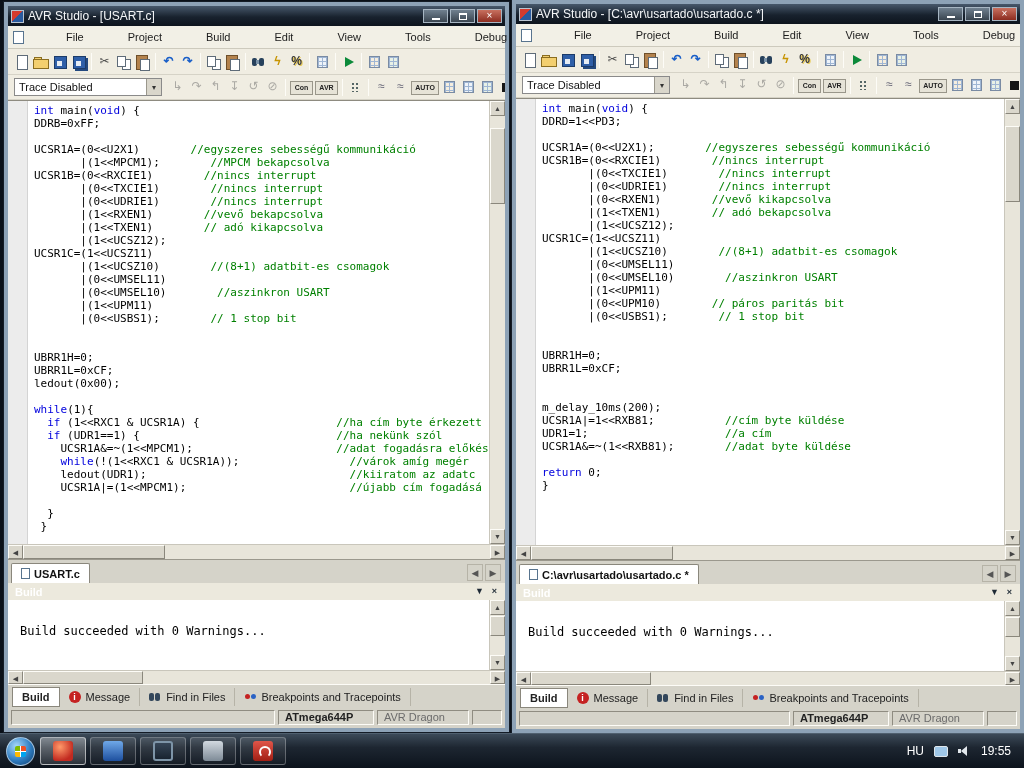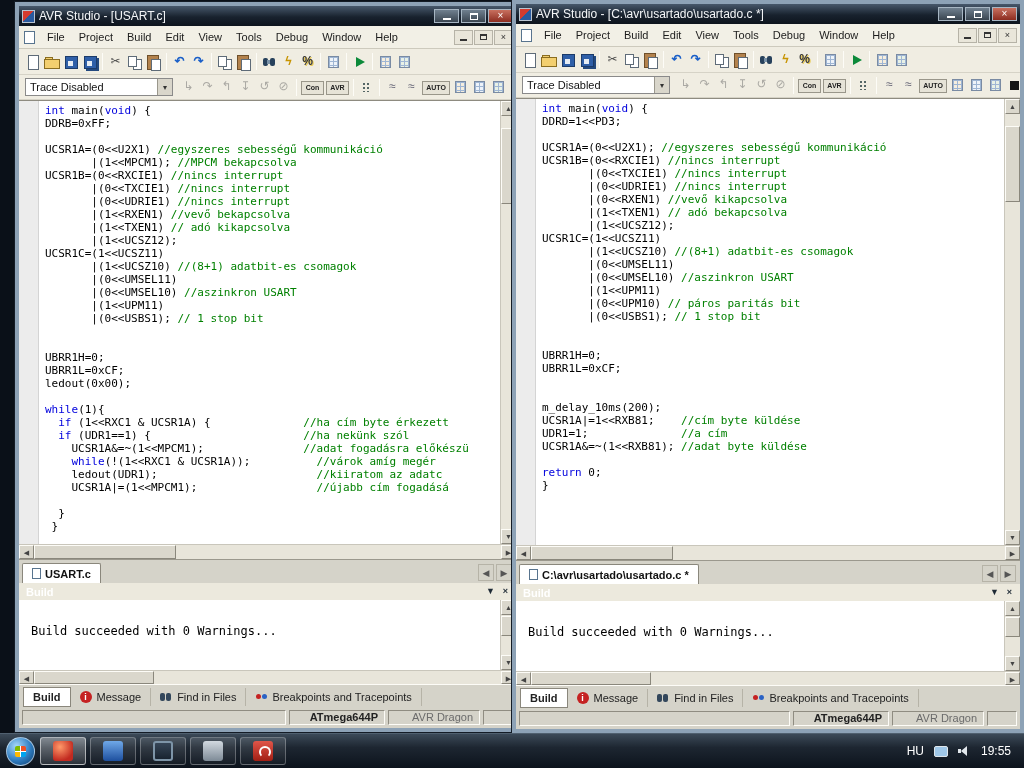--- a/index.html
+++ b/index.html
@@ -13,21 +13,21 @@
   .title{color:#f4f6f8;font-size:12px;white-space:nowrap;overflow:hidden;flex:1;}
   .capbtns{display:flex;gap:2px;}
   .cb{width:25px;height:14px;background:linear-gradient(#70808f,#3a4550);border:1px solid #a7b6c3;display:flex;align-items:center;justify-content:center;color:#fff;font-size:10px;line-height:1;}
   .cb.close{background:linear-gradient(#c8705f,#8c2c20);}
   .g-min{width:8px;height:2px;background:#fff;margin-top:6px;}
   .g-max{width:8px;height:7px;border:1px solid #fff;border-top-width:2px;}
 
   .menubar{height:23px;flex:0 0 23px;background:#f2f0e6;border-bottom:1px solid #cdcabd;display:flex;align-items:center;padding:0 2px;}
   .mdicon{width:11px;height:13px;background:#fff;border:1px solid #58748e;margin:0 5px 0 3px;flex:0 0 auto;}
   .menus{display:flex;align-items:center;}
-  .mitem{padding:0 7px;color:#1c1c1c;white-space:nowrap;}
+  .mitem{padding:0 7px;color:#1c1c1c;white-space:nowrap;margin-left:30px;}
   .mdibtns{margin-left:auto;display:flex;gap:1px;padding-right:1px;}
   .mdib{width:19px;height:15px;border:1px solid #b6b3a7;background:#e9e6da;display:flex;align-items:center;justify-content:center;color:#333;font-size:9px;line-height:1;}
   .g-min.dark{background:#333;width:7px;margin-top:5px;}
   .g-max.dark{border-color:#333;width:7px;height:6px;border-top-width:2px;}
 
   
   .toolbar{height:26px;flex:0 0 26px;background:#f0ede2;border-bottom:1px solid #d6d3c7;display:flex;align-items:center;padding:0 4px;overflow:hidden;}
   .toolbar.tb2{height:25px;flex:0 0 25px;}
   .tb2icons{display:flex;align-items:center;flex:1;}
   .tsep{width:1px;height:17px;background:#b9b6aa;border-right:1px solid #fdfcf7;margin:0 3px;flex:0 0 auto;}
@@ -69,21 +69,21 @@
   .combo{display:inline-flex;width:148px;height:18px;background:#fff;border:1px solid #8a8a8a;align-items:center;margin:0 6px 0 2px;flex:0 0 auto;}
   .combo-text{flex:1;padding-left:4px;color:#111;white-space:nowrap;overflow:hidden;}
   .combo-btn{width:15px;height:16px;background:#d9d6cb;border-left:1px solid #9a978c;display:flex;align-items:center;justify-content:center;font-size:8px;color:#333;}
 
   
   .editor{flex:1;display:flex;background:#fff;overflow:hidden;border-top:1px solid #8e8b80;}
   .selmargin{width:20px;flex:0 0 20px;background:#ececec;border-right:1px solid #d4d4d4;}
   .code{flex:1;overflow:hidden;padding:3px 0 0 6px;font-family:"DejaVu Sans Mono",monospace;font-size:11px;line-height:13px;}
   .cl{white-space:pre;height:13px;}
   .s-k{color:#0000dd;}
-  .s-c{color:#008000;}
+  .s-c{color:#008000;margin-left:44px;}
   .s-p{color:#000;}
 
   
   .vscroll{width:16px;flex:0 0 16px;background:#e8e5da;display:flex;flex-direction:column;border-left:1px solid #c9c6bb;}
   .sbtn{height:15px;width:100%;background:#dad7cc;border:1px solid;border-color:#fdfcf7 #8a877c #8a877c #fdfcf7;font-size:7px;line-height:13px;text-align:center;color:#444;flex:0 0 15px;}
   .sbtn.h{width:15px;height:100%;flex:0 0 15px;line-height:13px;}
   .vtrack{flex:1;position:relative;}
   .vthumb{position:absolute;left:0;width:100%;background:#dad7cc;border:1px solid;border-color:#fdfcf7 #8a877c #8a877c #fdfcf7;}
   .hscroll{height:15px;flex:0 0 15px;background:#e8e5da;display:flex;border-top:1px solid #c9c6bb;}
   .htrack{flex:1;position:relative;}
@@ -106,21 +106,21 @@
 
   
   .bottomtabs{height:23px;flex:0 0 23px;background:#d5d3c9;display:flex;align-items:center;padding:1px 4px 0 4px;gap:0;border-top:1px solid #fdfcf7;}
   .btab{display:flex;align-items:center;gap:5px;padding:3px 9px;color:#222;border-right:1px solid #b6b3a7;white-space:nowrap;}
   .btab.active{background:#fff;border:1px solid #8a877c;font-weight:bold;}
   .ti{width:12px;height:12px;position:relative;flex:0 0 auto;}
   .ti-message{background:#c52222;border-radius:50%;}
   .ti-message::before{content:"i";position:absolute;left:0;top:0;width:12px;text-align:center;color:#fff;font-size:9px;line-height:12px;font-weight:bold;}
   .ti-find-files::before{content:"";position:absolute;left:0;top:2px;width:5px;height:8px;background:#33475c;border-radius:2px;box-shadow:6px 0 0 #33475c;}
   .ti-breakpoints::before{content:"";position:absolute;left:1px;top:3px;width:5px;height:5px;border-radius:50%;background:#c52222;box-shadow:6px 0 0 #2a62c5;}
-  .statusbar{height:21px;flex:0 0 21px;background:#d5d3c9;display:flex;align-items:center;gap:3px;padding:0 3px;text-align:right;}
+  .statusbar{height:21px;flex:0 0 21px;background:#d5d3c9;display:flex;align-items:center;gap:3px;padding:0 3px;}
   .sfield{height:15px;border:1px solid;border-color:#8f8c81 #fdfcf7 #fdfcf7 #8f8c81;line-height:13px;color:#333;padding:0 6px;white-space:nowrap;}
   .sfield.grow{flex:1;}
   .sfield.dev{width:96px;font-weight:bold;color:#222;}
   .sfield.tool{width:92px;color:#6b6b6b;}
   .sfield.tiny{width:30px;}
 
   
   .taskbar{position:absolute;left:0;bottom:0;width:1024px;height:35px;background:linear-gradient(#3c4a58,#1d2631 40%,#0c131c);border-top:1px solid #50606f;display:flex;align-items:center;padding:0 6px;gap:5px;}
   .startorb{width:29px;height:29px;border-radius:50%;background:radial-gradient(circle at 35% 30%,#a6d8fa,#2f7cc0 55%,#0a3a6a);border:1px solid rgba(255,255,255,.55);display:flex;align-items:center;justify-content:center;flex:0 0 auto;}
   .orbflag{width:11px;height:11px;border-radius:2px;background-image:linear-gradient(90deg,transparent 44%,#fff 44% 56%,transparent 56%),linear-gradient(0deg,transparent 44%,#fff 44% 56%,transparent 56%),conic-gradient(#f25022 0 25%,#00a4ef 0 50%,#ffb900 0 75%,#7fba00 0);}
@@ -138,21 +138,21 @@
   .lang{color:#fff;font-size:12px;}
   .tray-display{width:14px;height:11px;border:1px solid #dfe6ec;border-radius:2px;background:#9fc7e8;}
   .tray-vol{position:relative;width:13px;height:12px;}
   .tray-vol::before{content:"";position:absolute;left:0;top:4px;width:3px;height:4px;background:#e3e8ed;}
   .tray-vol::after{content:"";position:absolute;left:3px;top:1px;border-right:6px solid #e3e8ed;border-top:5px solid transparent;border-bottom:5px solid transparent;}
   .clock{color:#fff;font-size:12px;}
 </style>
 </head>
 <body>
 
-<div class="window" id="win0" style="left:15px;top:2px;width:505px;height:730px;">
+<div class="window" id="win0" style="left:4px;top:2px;width:505px;height:730px;">
   <div class="titlebar">
     <span class="appicon"></span>
     <span class="title">AVR Studio - [USART.c]</span>
     <span class="capbtns">
       <span class="cb">
           <span class="g-min"></span>
         </span>
       <span class="cb">
           <span class="g-max"></span>
         </span>

